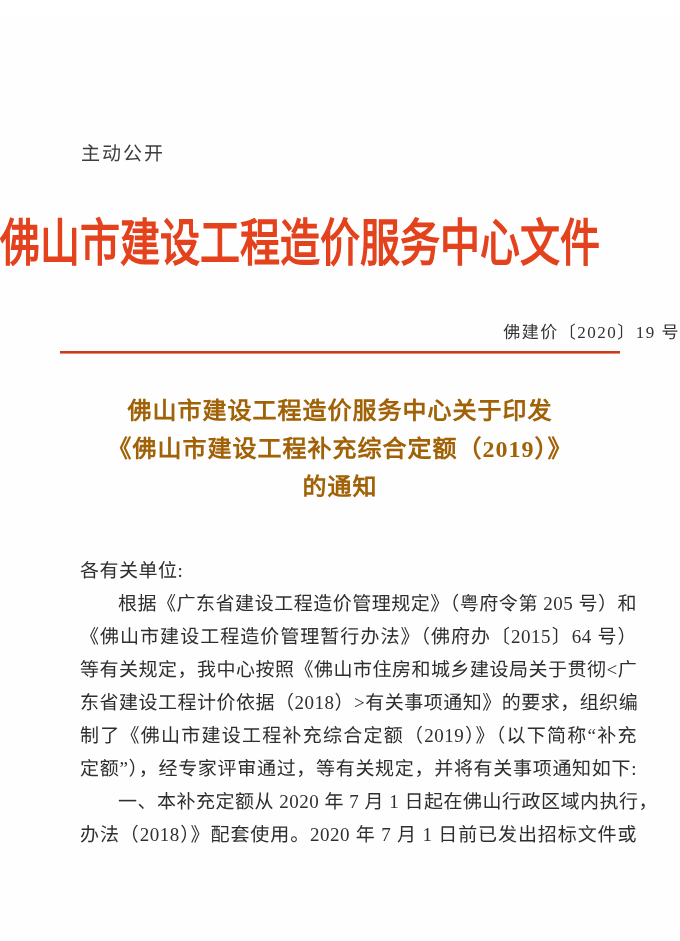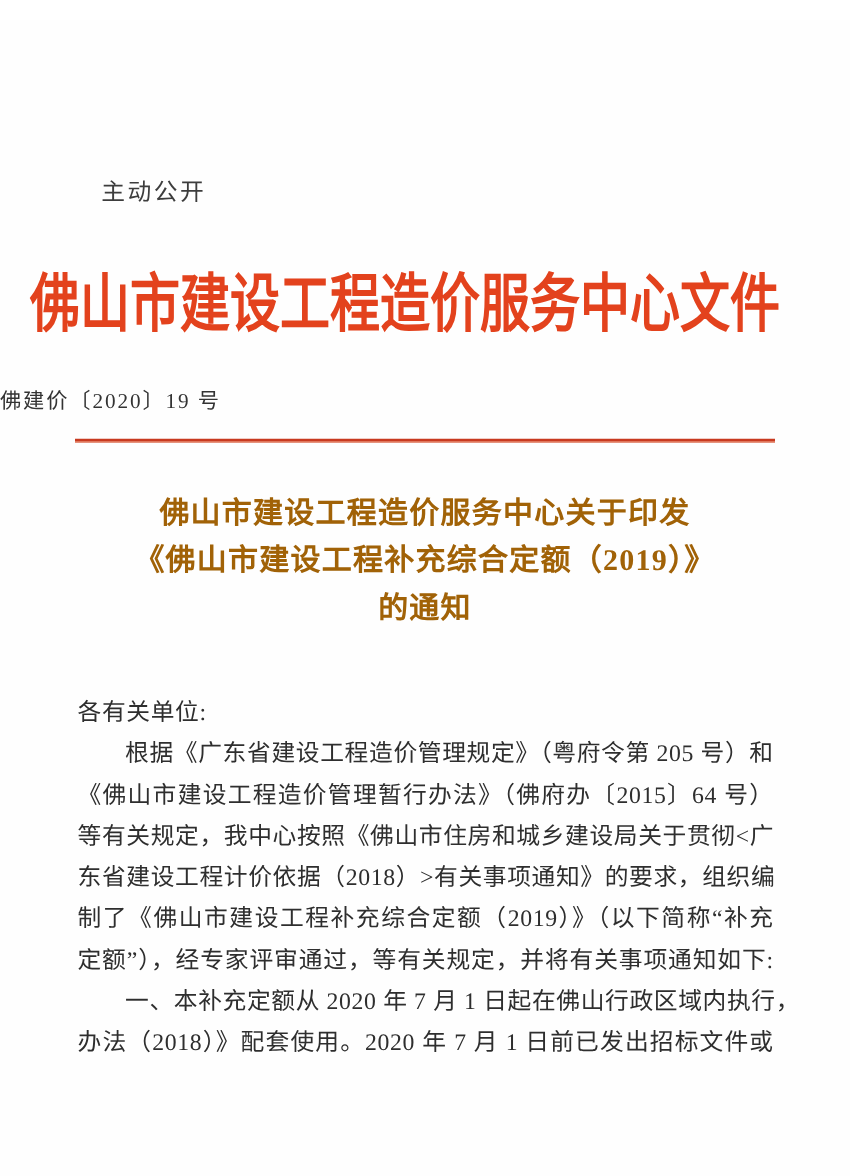--- a/index.html
+++ b/index.html
@@ -26,40 +26,40 @@
     font-size: 19px;
     letter-spacing: 2px;
     color: #3d3d3d;
   }
   
   .letterhead {
     position: absolute;
     left: 0;
     top: 186px;
     width: 624px;
-    text-align: right;
+    text-align: left;
     text-decoration: underline;
   }
   .letterhead .inner {
     display: inline-block;
     font-size: 40px;
     font-weight: bold;
     letter-spacing: 0px;
     color: #e3421d;
     transform: scaleY(1.28);
     transform-origin: center top;
     white-space: nowrap;
   }
   
   .doc-number {
     position: absolute;
     left: 0;
-    top: 290px;
+    top: 302px;
     width: 680px;
-    text-align: left;
+    text-align: right;
     font-size: 17px;
     letter-spacing: 1.5px;
     color: #333333;
   }
   
   .red-rule {
     position: absolute;
     left: 60px;
     top: 335px;
     width: 560px;
@@ -76,21 +76,21 @@
     text-align: center;
     font-size: 24px;
     font-weight: bold;
     line-height: 38px;
     color: #a16207;
     letter-spacing: 1px;
   }
   
   .body-text {
     position: absolute;
-    left: 62px;
+    left: 80px;
     top: 538px;
     width: 557px;
     font-size: 19px;
     line-height: 33px;
     color: #2e2e2e;
   }
   .body-text .line {
     height: 33px;
     white-space: nowrap;
     text-align: justify;

